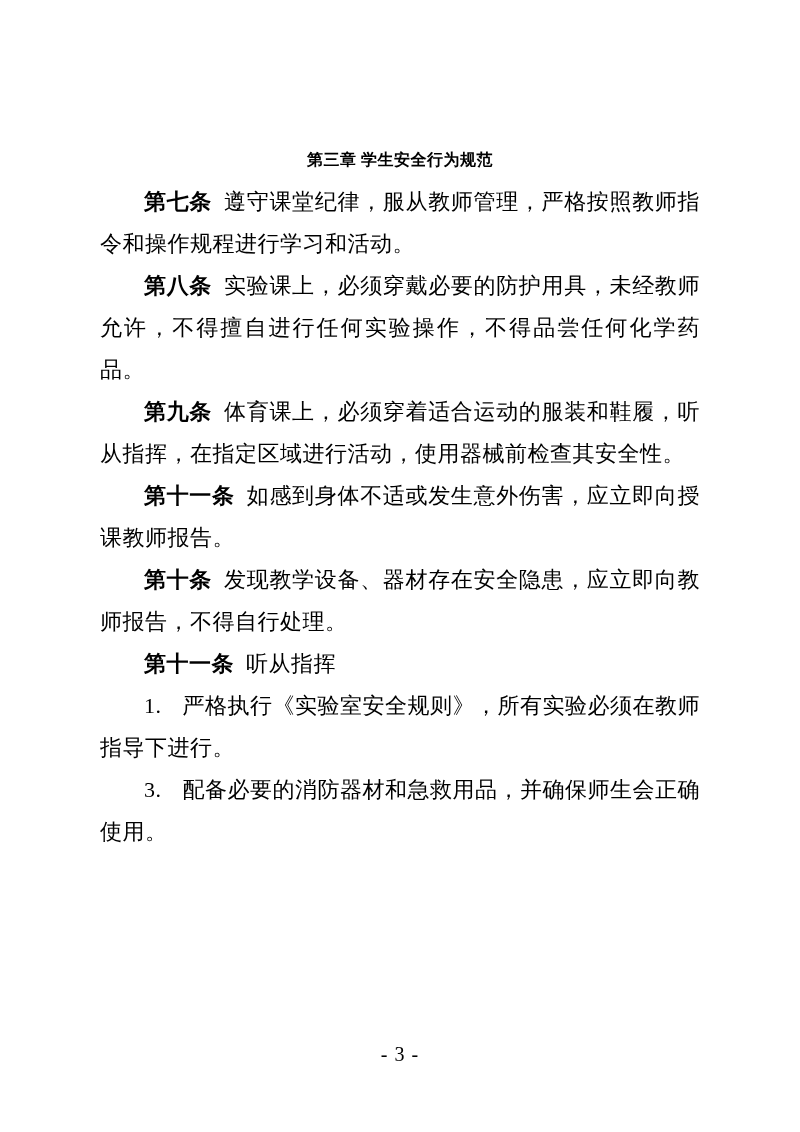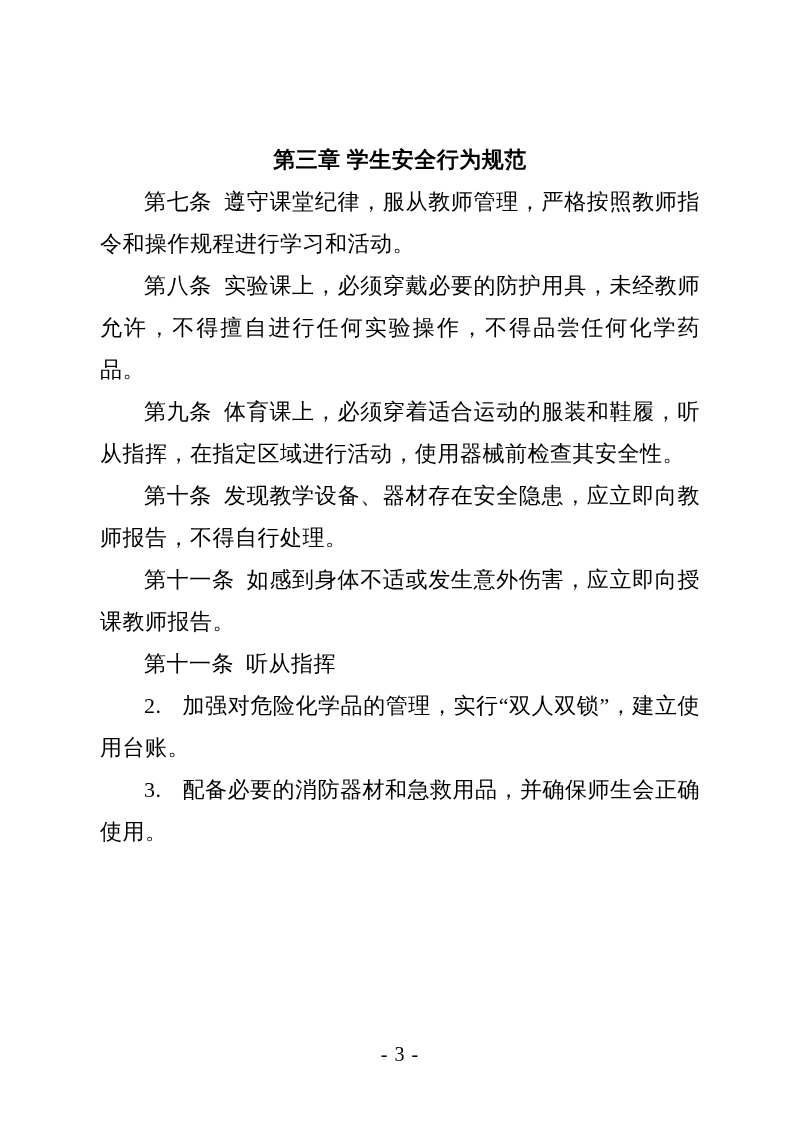--- a/index.html
+++ b/index.html
@@ -25,29 +25,29 @@
   .para {
     margin: 0;
     font-size: 22px;
     line-height: 42px;
     text-align: justify;
     text-indent: 2em;
     letter-spacing: 0.5px;
   }
   .chapter-heading {
     margin: 0;
-    font-size: 22px;
+    font-size: 16px;
     line-height: 42px;
     font-weight: bold;
     text-align: center;
     text-indent: 0;
     letter-spacing: 0.5px;
   }
   .article-label {
-    font-weight: normal;
+    font-weight: bold;
     margin-right: 0.55em;
     margin-top: 38px;
   }
   .num-label {
     margin-right: 0.95em;
   }
   .footer {
     position: absolute;
     left: 0;
     width: 800px;
@@ -72,36 +72,36 @@
 
     <p class="para">
       <span class="article-label">第八条</span><span>实验课上，必须穿戴必要的防护用具，未经教师允许，不得擅自进行任何实验操作，不得品尝任何化学药品。</span>
     </p>
 
     <p class="para">
       <span class="article-label">第九条</span><span>体育课上，必须穿着适合运动的服装和鞋履，听从指挥，在指定区域进行活动，使用器械前检查其安全性。</span>
     </p>
 
     <p class="para">
-      <span class="article-label">第十条</span><span>发现教学设备、器材存在安全隐患，应立即向教师报告，不得自行处理。</span>
+      <span class="article-label">第十一条</span><span>如感到身体不适或发生意外伤害，应立即向授课教师报告。</span>
     </p>
 
     <p class="para">
-      <span class="article-label">第十一条</span><span>如感到身体不适或发生意外伤害，应立即向授课教师报告。</span>
+      <span class="article-label">第十条</span><span>发现教学设备、器材存在安全隐患，应立即向教师报告，不得自行处理。</span>
     </p>
 
 
     <p class="para">
       <span class="article-label">第十一条</span><span>听从指挥</span>
     </p>
 
+    <p class="para">
+      <span class="num-label">1.</span><span>严格执行《实验室安全规则》，所有实验必须在教师指导下进行。</span>
+    </p>
 
-    <p class="para">
-      <span class="num-label">2.</span><span>加强对危险化学品的管理，实行“双人双锁”，建立使用台账。</span>
-    </p>
 
     <p class="para">
       <span class="num-label">3.</span><span>配备必要的消防器材和急救用品，并确保师生会正确使用。</span>
     </p>
 
 
   </div>
 
   <div class="footer">- 3 -</div>
 </div>

